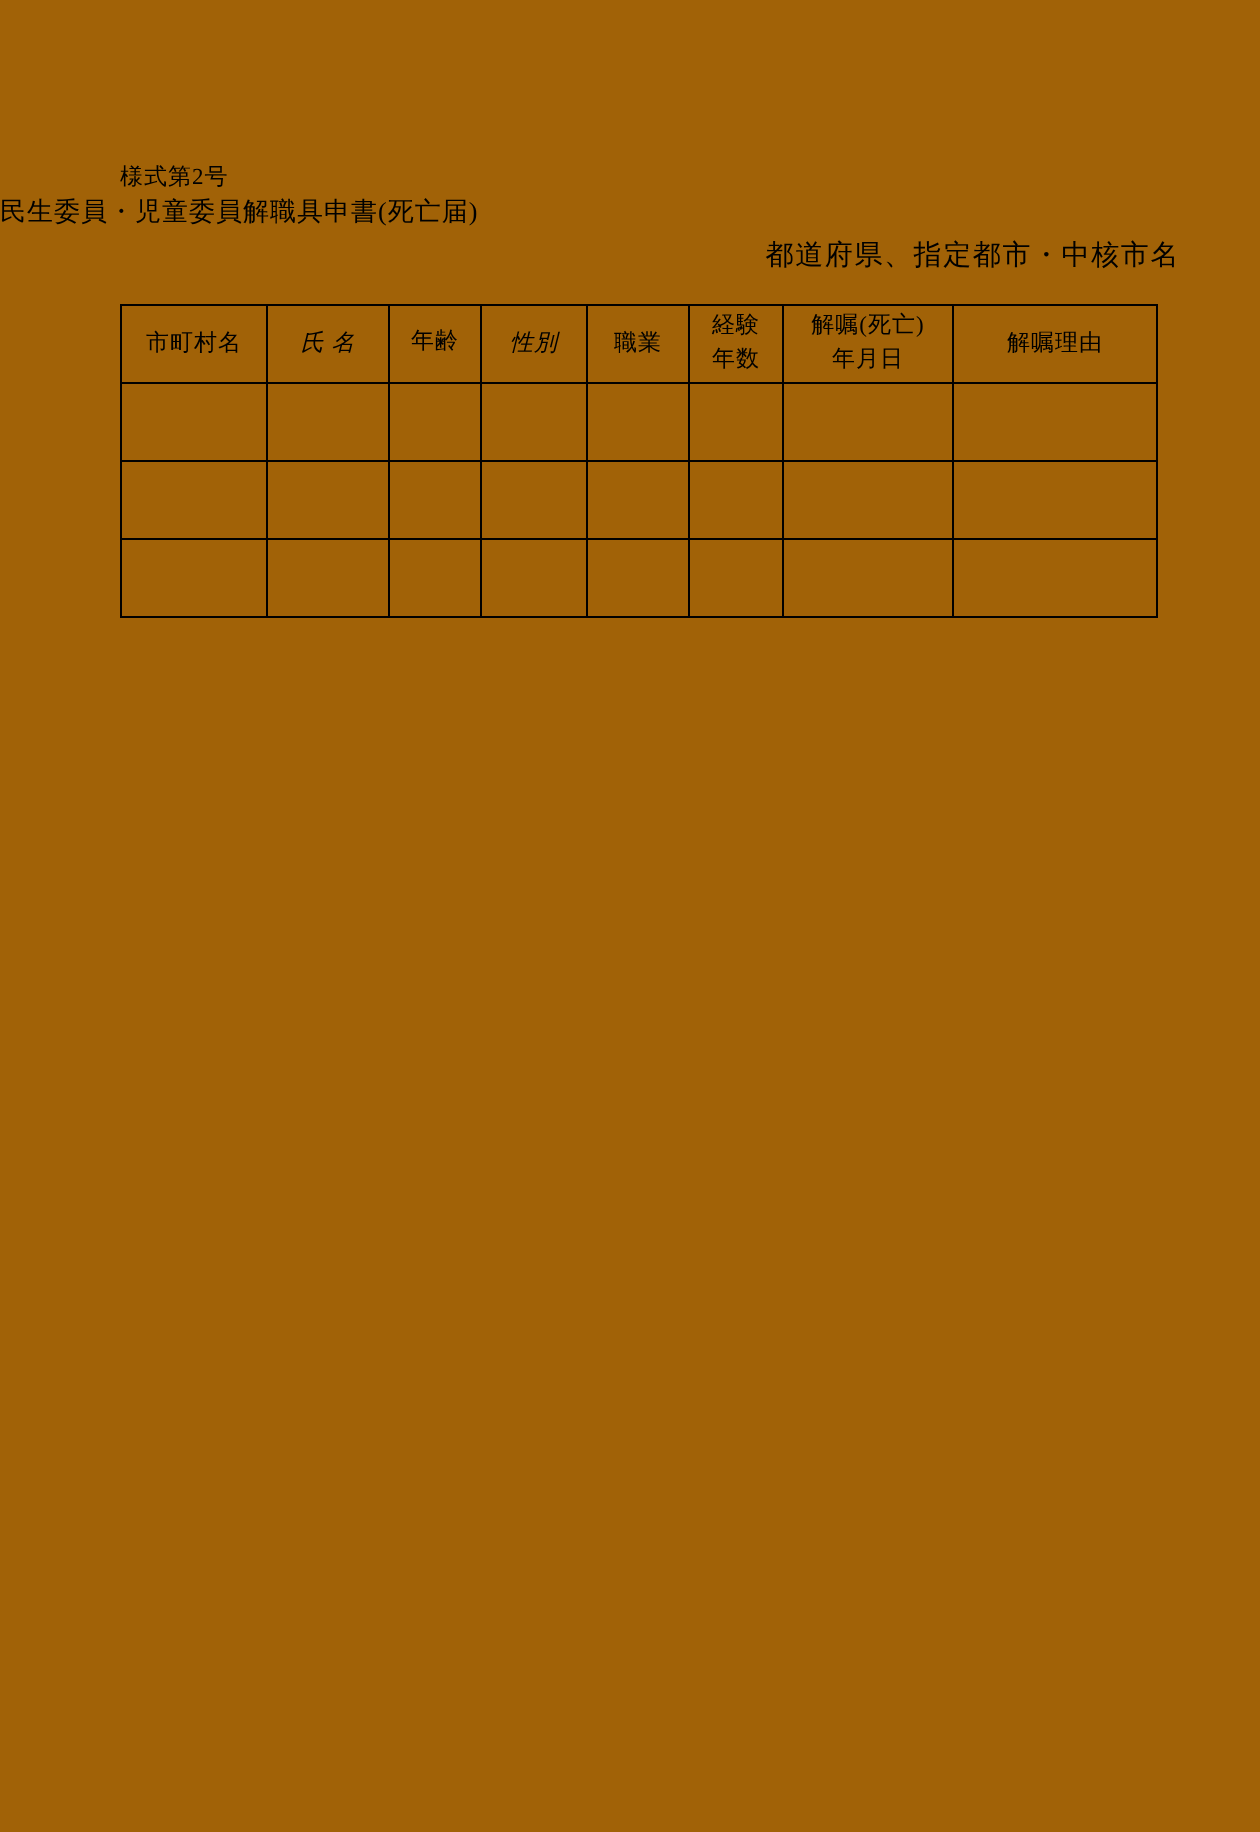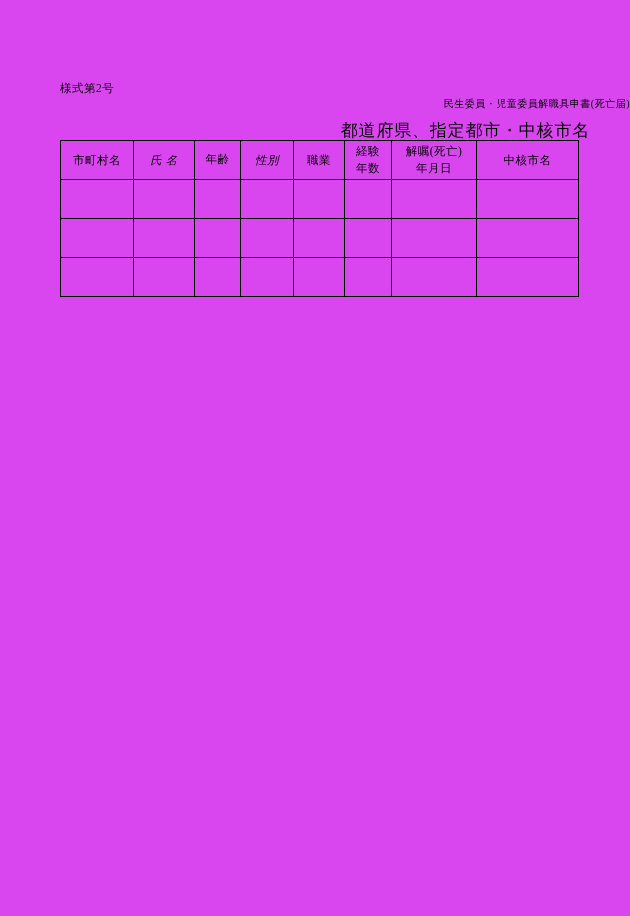--- a/index.html
+++ b/index.html
@@ -12,54 +12,54 @@
     height: 916px;
     font-family: "Liberation Serif", "DejaVu Serif", serif;
     color: #000000;
     position: relative;
     overflow: hidden;
   }
   .page {
     position: relative;
     width: 630px;
     height: 916px;
-    background: #d946ef;
+    background: #a16207;
   }
   .form-number {
     position: absolute;
     left: 60px;
     top: 81px;
     font-size: 11.5px;
     letter-spacing: 0.5px;
     white-space: nowrap;
   }
   .doc-title {
     position: absolute;
     left: 0;
     top: 97px;
     width: 630px;
-    text-align: right;
-    font-size: 10px;
+    text-align: left;
+    font-size: 13px;
     letter-spacing: 0.5px;
     white-space: nowrap;
   }
   .region-line {
     position: absolute;
     left: 0;
     top: 119px;
     width: 590px;
     text-align: right;
-    font-size: 17px;
+    font-size: 14px;
     letter-spacing: 0.8px;
     white-space: nowrap;
   }
   table.main-table {
     position: absolute;
     left: 60px;
-    top: 140px;
+    top: 152px;
     width: 510px;
     border-collapse: collapse;
     table-layout: fixed;
   }
   table.main-table td,
   table.main-table th {
     border: 1px solid #000000;
     font-weight: normal;
     font-size: 11.5px;
     text-align: center;
@@ -117,21 +117,21 @@
         </td>
         <td class="col-5">
           <span class="two-line">経験</span>
           <span class="two-line">年数</span>
         </td>
         <td class="col-6">
           <span class="two-line">解嘱(死亡)</span>
           <span class="two-line">年月日</span>
         </td>
         <td class="col-7">
-          <span class="two-line">中核市名</span>
+          <span class="two-line">解嘱理由</span>
         </td>
       </tr>
     </thead>
     <tbody>
       <tr>
         <td class="col-0"></td>
         <td class="col-1"></td>
         <td class="col-2"></td>
         <td class="col-3"></td>
         <td class="col-4"></td>

